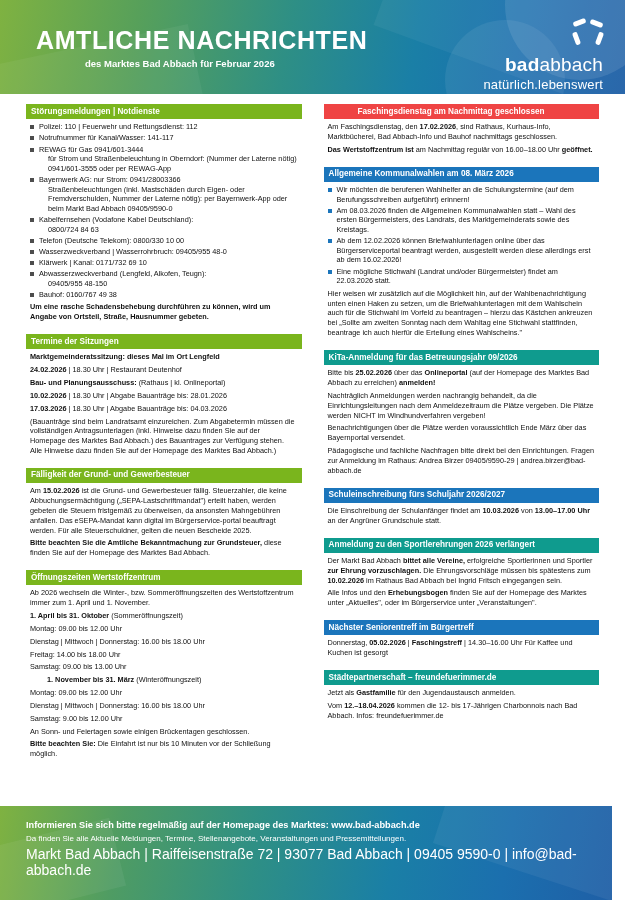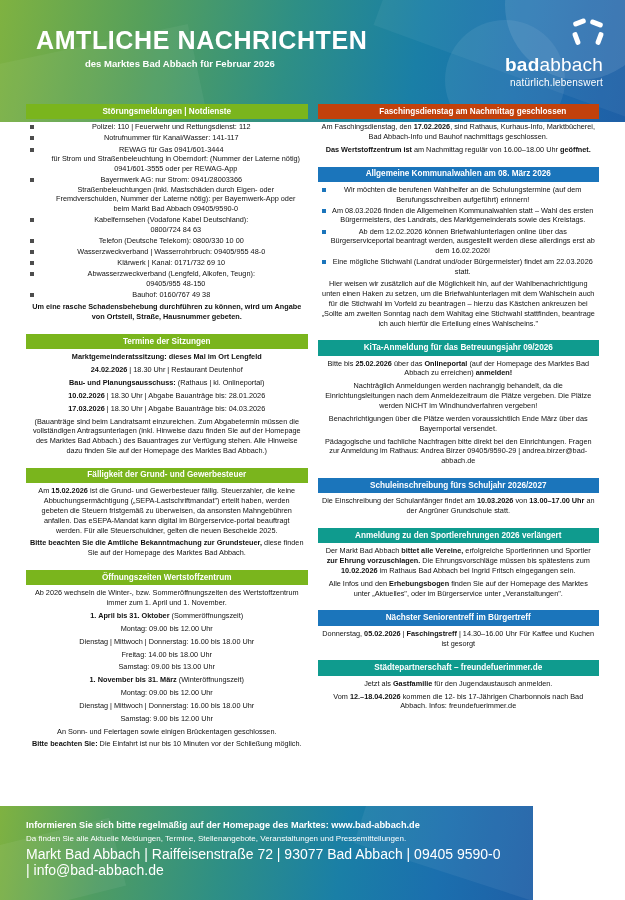--- a/index.html
+++ b/index.html
@@ -8,21 +8,21 @@
     background:#ffffff;
     font-family:"Liberation Sans", sans-serif;
     font-size:7.3px;
     color:#111;
     overflow:hidden;
   }
   .page{position:relative;width:625px;height:900px;background:#ffffff;}
 
   
   .header{
-    position:relative;height:122px;width:625px;
+    position:relative;height:94px;width:625px;
     background:linear-gradient(100deg,#7fb241 0%,#57a05a 22%,#2e8f85 46%,#1a7fa6 66%,#1b6fae 82%,#1f5fa6 100%);
     overflow:hidden;
   }
   .hdr-shape{position:absolute;opacity:.18;background:#ffffff;}
   .hs1{width:150px;height:150px;border-radius:50%;right:-30px;top:-70px;opacity:.10;}
   .hs2{width:120px;height:120px;border-radius:50%;right:60px;top:20px;opacity:.07;}
   .hs3{width:300px;height:120px;right:-60px;top:-40px;transform:rotate(20deg);opacity:.05;}
   .hs4{width:260px;height:90px;left:-60px;top:50px;transform:rotate(-12deg);opacity:.05;}
   .hdr-title{
     position:absolute;left:36px;top:26px;
@@ -34,53 +34,53 @@
   }
   .logo{position:absolute;right:22px;top:20px;text-align:right;color:#fff;}
   .logo-mark{position:relative;width:30px;height:30px;margin-left:auto;margin-bottom:5px;}
   .logo-mark span{position:absolute;display:block;background:#fff;border-radius:2px;}
   .lm-a{width:13px;height:5px;left:0;top:0;transform:rotate(-20deg);}
   .lm-b{width:13px;height:5px;right:0;top:1px;transform:rotate(20deg);}
   .lm-c{width:5px;height:13px;left:1px;top:12px;transform:rotate(-20deg);}
   .lm-d{width:5px;height:13px;right:1px;top:12px;transform:rotate(20deg);}
   .logo-name{font-size:19px;font-weight:bold;letter-spacing:.2px;line-height:1;}
   .logo-name .thin{font-weight:normal;}
-  .logo-claim{font-size:10px;margin-top:3px;letter-spacing:.2px;}
+  .logo-claim{font-size:13px;margin-top:3px;letter-spacing:.2px;}
 
   
   .content{
     position:absolute;top:94px;left:0;width:625px;height:712px;
     padding:10px 26px 0 26px;box-sizing:border-box;
-    display:flex;gap:10px;text-align:center;
+    display:flex;gap:22px;
   }
   .col{width:287px;}
 
   .sec{margin-bottom:7px;}
   .sec-head{
     background:#7ab51d;color:#ffffff;font-weight:bold;font-size:8.2px;
     padding:2.5px 5px;line-height:1.25;
   }
   .sec-head.blue{background:#1b75bb;}
-  .sec-head.red{background:#c2410c;padding-left:34px;}
+  .sec-head.red{background:#ef4444;padding-left:34px;}
   .sec-head.teal{background:#0f9b8e;}
   .sec-body{padding:3px 4px 2px 4px;line-height:1.35;}
   .sec-body p{margin:0 0 3px 0;}
   b,strong{font-weight:bold;}
 
   ul.sq{list-style:none;margin:0;padding:0;}
   ul.sq li{position:relative;padding-left:9px;margin-bottom:1.5px;line-height:1.32;}
   ul.sq li:before{
     content:"";position:absolute;left:0;top:3px;width:4px;height:4px;background:#4d4d4d;
   }
   ul.sq.blue li:before{background:#1b75bb;}
   .sub{padding-left:9px;display:block;}
 
   
   .footer{
-    position:absolute;left:0;bottom:0;width:533px;height:94px;
+    position:absolute;left:0;bottom:0;width:612px;height:94px;
     background:linear-gradient(100deg,#7fb241 0%,#4f9c63 20%,#2e8f85 42%,#1a7fa6 64%,#1b6fae 82%,#1f5fa6 100%);
     color:#ffffff;overflow:hidden;
   }
   .footer .fs{position:absolute;background:#fff;opacity:.06;}
   .f1{width:200px;height:90px;right:-30px;top:-20px;transform:rotate(18deg);}
   .f2{width:160px;height:70px;left:-40px;top:30px;transform:rotate(-14deg);}
   .footer-inner{position:relative;padding:14px 26px 0 26px;}
   .f-line1{font-size:9.2px;font-weight:bold;margin-bottom:4px;}
   .f-line2{font-size:8px;margin-bottom:3px;}
   .f-line3{font-size:14px;}
@@ -166,21 +166,21 @@
 
       <div class="sec">
         <div class="sec-head">Öffnungszeiten Wertstoffzentrum</div>
         <div class="sec-body">
           <p>Ab 2026 wechseln die Winter-, bzw. Sommeröffnungszeiten des Wertstoffzentrum immer zum 1. April und 1. November.</p>
           <p><b>1. April bis 31. Oktober</b> <span>(Sommeröffnungszeit)</span></p>
           <p>Montag: 09.00 bis 12.00 Uhr</p>
           <p>Dienstag | Mittwoch | Donnerstag: 16.00 bis 18.00 Uhr</p>
           <p>Freitag: 14.00 bis 18.00 Uhr</p>
           <p>Samstag: 09.00 bis 13.00 Uhr</p>
-          <p style="margin-top:3px;"><b>1. November bis 31. März</b> <span>(Winteröffnungszeit)</span></p>
+          <p style="margin-top:3px;margin-left:17px;"><b>1. November bis 31. März</b> <span>(Winteröffnungszeit)</span></p>
           <p>Montag: 09.00 bis 12.00 Uhr</p>
           <p>Dienstag | Mittwoch | Donnerstag: 16.00 bis 18.00 Uhr</p>
           <p>Samstag: 9.00 bis 12.00 Uhr</p>
           <p>An Sonn- und Feiertagen sowie einigen Brückentagen geschlossen.</p>
           <p><b>Bitte beachten Sie:</b><span> Die Einfahrt ist nur bis 10 Minuten vor der Schließung möglich.</span></p>
         </div>
       </div>
 
     </div>
 

